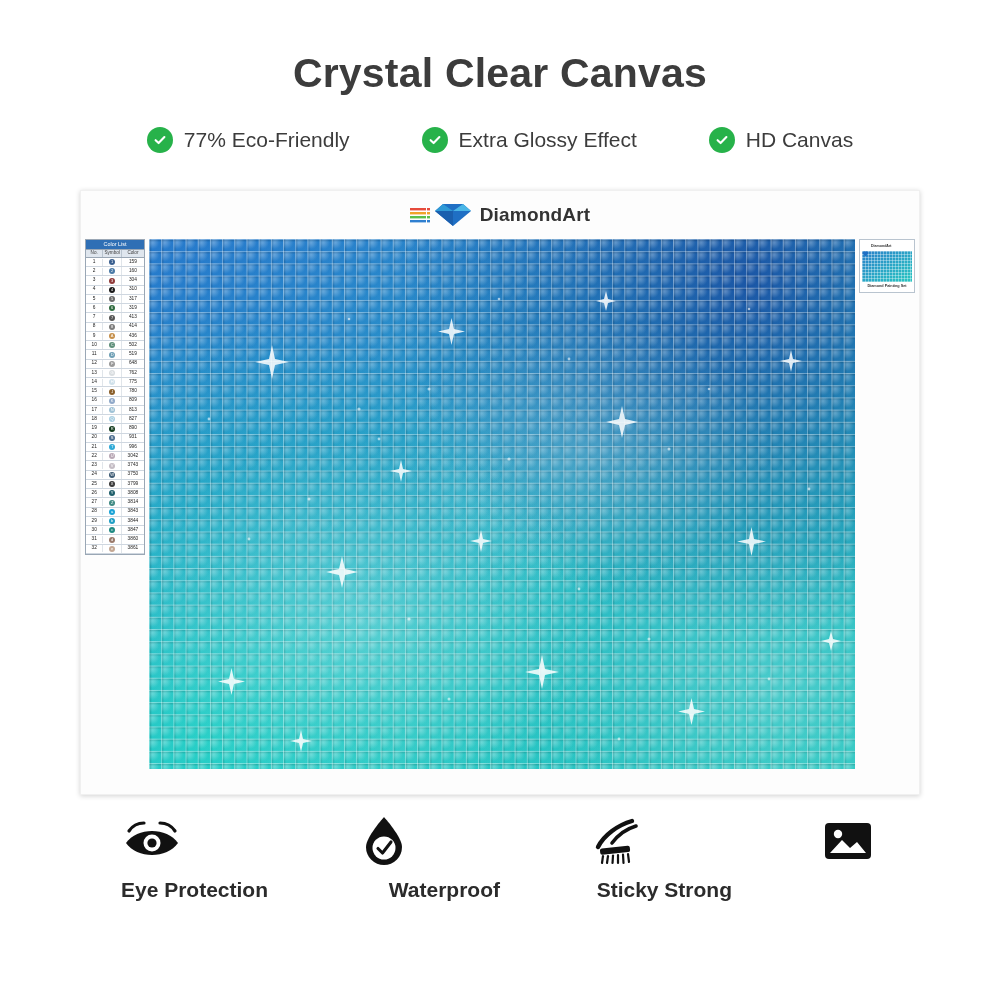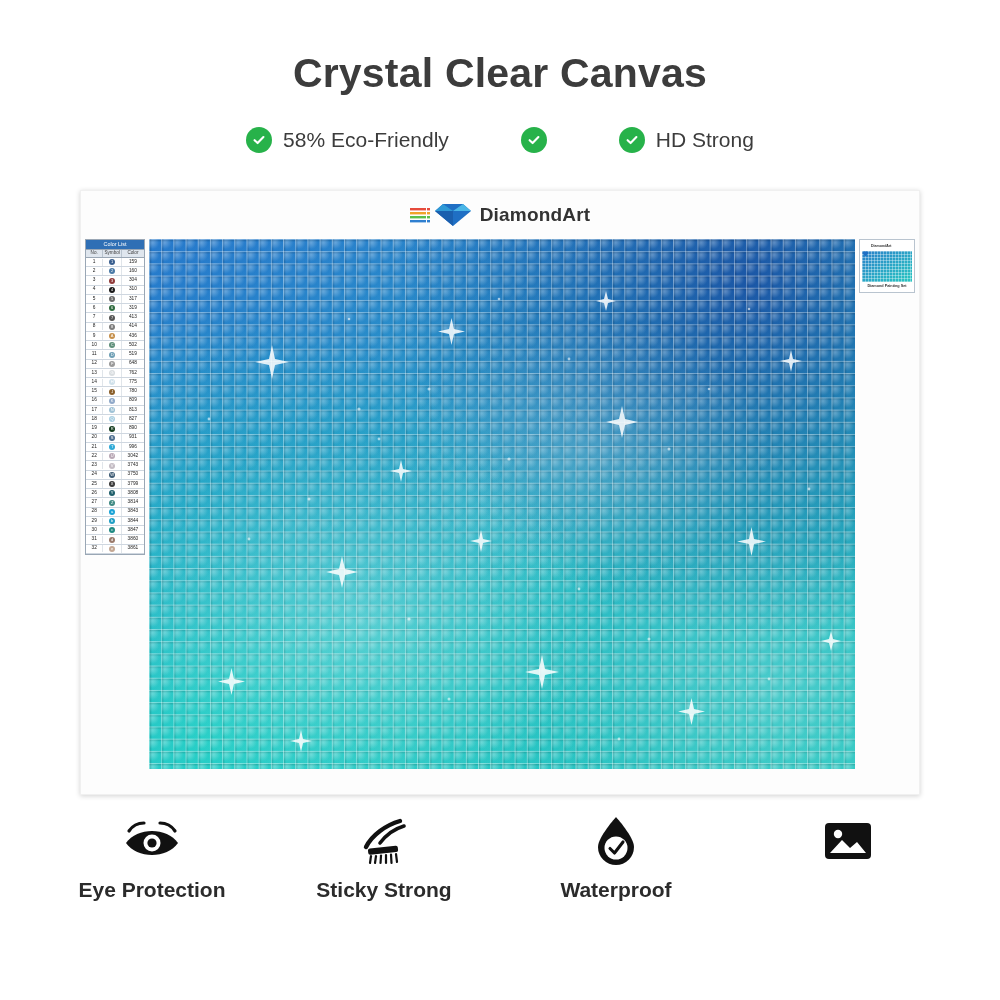--- a/index.html
+++ b/index.html
@@ -195,21 +195,21 @@
   .bottom {
     position:absolute;
     left:0; top:812px;
     width:1000px;
     display:flex;
     justify-content:center;
     align-items:flex-start;
   }
   .bitem {
     width:232px;
-    text-align:center;
+    text-align:right;
   }
   .bicon { height:58px; display:flex; align-items:center; justify-content:center; }
   .blabel {
     margin-top:8px;
     font-size:21px;
     font-weight:bold;
     color:#2b2b2b;
   }
 </style>
 </head>
@@ -217,36 +217,37 @@
 
 <div class="page-title">Crystal Clear Canvas</div>
 
 <div class="features">
   <div class="feature">
     <span class="check">
       <svg width="14" height="14" viewBox="0 0 14 14">
           <path d="M2.6 7.2 L5.6 10.1 L11.4 4.1" fill="none" stroke="#ffffff" stroke-width="2.1" stroke-linecap="round" stroke-linejoin="round"></path>
         </svg>
     </span>
-    <span class="feature-label">58% Eco-Friendly</span>
+    <span class="feature-label">77% Eco-Friendly</span>
   </div>
   <div class="feature">
     <span class="check">
       <svg width="14" height="14" viewBox="0 0 14 14">
           <path d="M2.6 7.2 L5.6 10.1 L11.4 4.1" fill="none" stroke="#ffffff" stroke-width="2.1" stroke-linecap="round" stroke-linejoin="round"></path>
         </svg>
     </span>
+    <span class="feature-label">Extra Glossy Effect</span>
   </div>
   <div class="feature">
     <span class="check">
       <svg width="14" height="14" viewBox="0 0 14 14">
           <path d="M2.6 7.2 L5.6 10.1 L11.4 4.1" fill="none" stroke="#ffffff" stroke-width="2.1" stroke-linecap="round" stroke-linejoin="round"></path>
         </svg>
     </span>
-    <span class="feature-label">HD Strong</span>
+    <span class="feature-label">HD Canvas</span>
   </div>
 </div>
 
 <div class="panel">
 
   <div class="brand">
     <span class="brand-mark">
       <svg width="62" height="26" viewBox="0 0 62 26">
         <rect x="0" y="6" width="16" height="2.4" fill="#e64b3c"></rect>
         <rect x="0" y="10" width="16" height="2.4" fill="#f0a32a"></rect>
@@ -513,50 +514,50 @@
         <circle cx="29" cy="22" r="4.6" fill="#111111"></circle>
         <path d="M6 10 C10 4, 16 2, 21 2" stroke="#111111" stroke-width="3.2" fill="none" stroke-linecap="round"></path>
         <path d="M52 10 C48 4, 42 2, 37 2" stroke="#111111" stroke-width="3.2" fill="none" stroke-linecap="round"></path>
       </svg>
     </div>
     <div class="blabel">Eye Protection</div>
   </div>
 
   <div class="bitem">
     <div class="bicon">
+      <svg width="46" height="52" viewBox="0 0 46 52">
+        <path d="M23 2 C23 2, 5 22, 5 32 a18 18 0 0 0 36 0 C41 22, 23 2, 23 2 Z" fill="#111111"></path>
+        <circle cx="23" cy="33" r="11.5" fill="#ffffff"></circle>
+        <path d="M17 33.5 L21.5 38 L30 27" stroke="#111111" stroke-width="3.1" fill="none" stroke-linecap="round" stroke-linejoin="round"></path>
+      </svg>
+    </div>
+    <div class="blabel">Waterproof</div>
+  </div>
+
+  <div class="bitem">
+    <div class="bicon">
       <svg width="56" height="48" viewBox="0 0 56 48">
         <path d="M10 30 C16 18, 30 8, 44 4" stroke="#111111" stroke-width="4.4" fill="none" stroke-linecap="round"></path>
         <path d="M24 26 C30 18, 38 12, 48 9" stroke="#111111" stroke-width="3.6" fill="none" stroke-linecap="round"></path>
         <rect x="12" y="30" width="30" height="6.5" rx="2" fill="#111111" transform="rotate(-6 27 33)"></rect>
         <g stroke="#111111" stroke-width="2.2" stroke-linecap="round">
           <line x1="15" y1="39" x2="14" y2="46"></line>
           <line x1="20" y1="39" x2="19" y2="46"></line>
           <line x1="25" y1="38.5" x2="24.5" y2="46"></line>
           <line x1="30" y1="38" x2="30" y2="46"></line>
           <line x1="35" y1="37.5" x2="35.5" y2="46"></line>
           <line x1="40" y1="37" x2="41" y2="45"></line>
         </g>
       </svg>
     </div>
     <div class="blabel">Sticky Strong</div>
   </div>
 
   <div class="bitem">
     <div class="bicon">
-      <svg width="46" height="52" viewBox="0 0 46 52">
-        <path d="M23 2 C23 2, 5 22, 5 32 a18 18 0 0 0 36 0 C41 22, 23 2, 23 2 Z" fill="#111111"></path>
-        <circle cx="23" cy="33" r="11.5" fill="#ffffff"></circle>
-        <path d="M17 33.5 L21.5 38 L30 27" stroke="#111111" stroke-width="3.1" fill="none" stroke-linecap="round" stroke-linejoin="round"></path>
-      </svg>
-    </div>
-    <div class="blabel">Waterproof</div>
-  </div>
-
-  <div class="bitem">
-    <div class="bicon">
       <svg width="50" height="44" viewBox="0 0 50 44">
         <rect x="2" y="4" width="46" height="36" rx="4" fill="#111111"></rect>
         <circle cx="15" cy="15" r="4.2" fill="#ffffff"></circle>
         <path d="M7 34 L19 21 L27 29 L34 23 L43 34 Z" fill="#ffffff"></path>
       </svg>
     </div>
   </div>
 
 </div>
 

